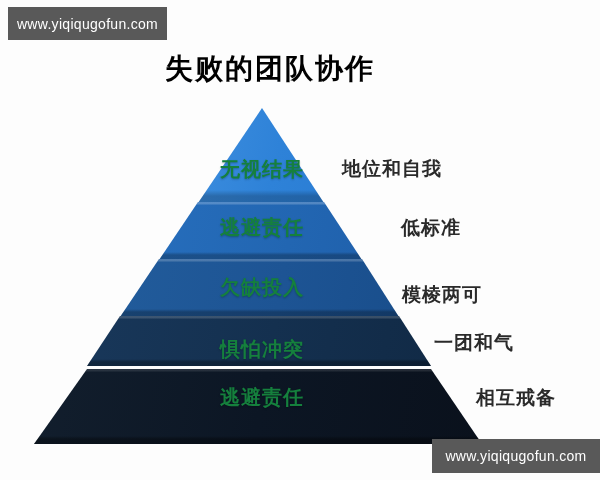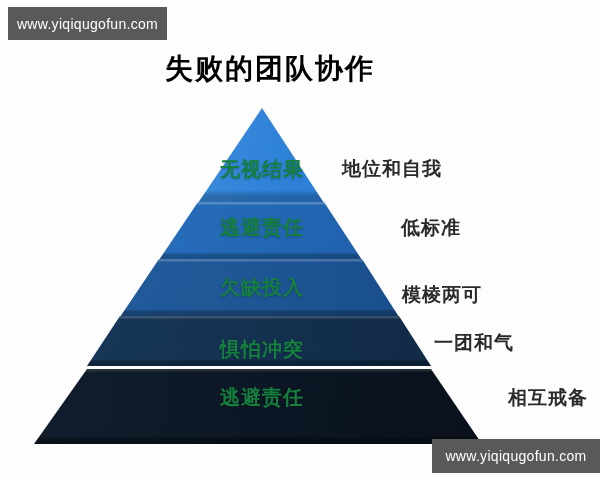--- a/index.html
+++ b/index.html
@@ -111,21 +111,21 @@
     font-size: 19px;
     font-weight: 600;
     color: #2a2a2a;
     letter-spacing: 1px;
     white-space: nowrap;
   }
   .n1 { left: 342px; top: 156px; }
   .n2 { left: 371px; top: 215px; margin-left: 30px; }
   .n3 { left: 402px; top: 282px; }
   .n4 { left: 434px; top: 330px; }
-  .n5 { left: 476px; top: 385px; margin-left: 32px; }
+  .n5 { left: 476px; top: 385px; }
 </style>
 </head>
 <body>
 
 <div class="stage">
 
   <div class="wm wm-top">
     <span>www.yiqiqugofun.com</span>
   </div>
 

